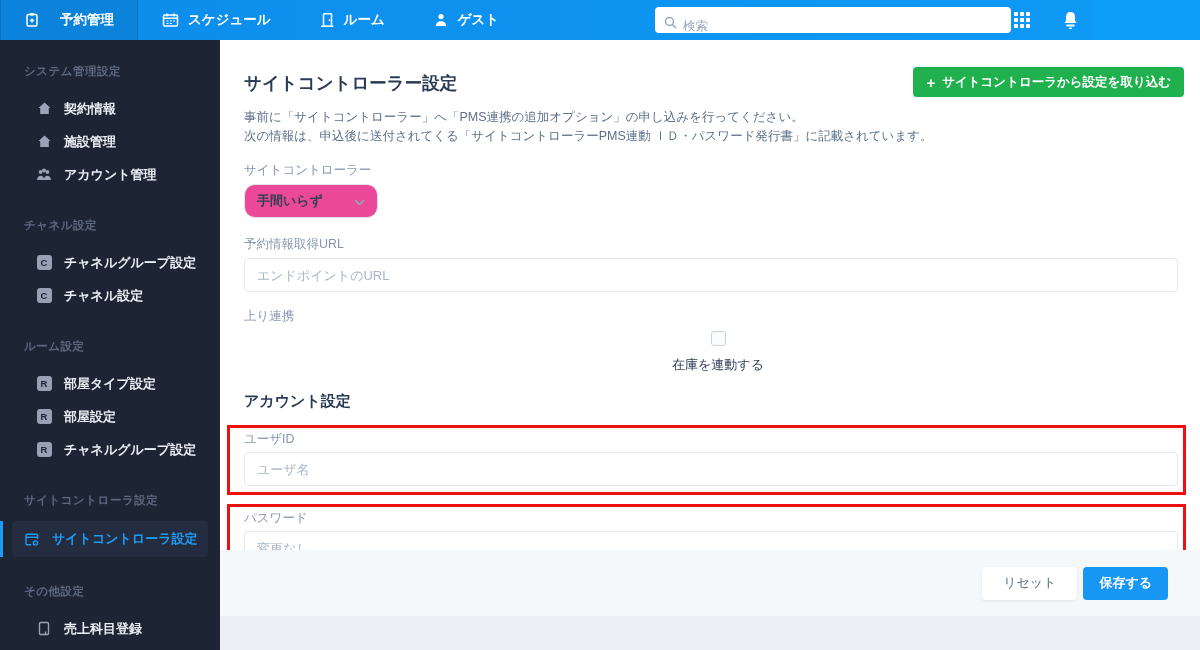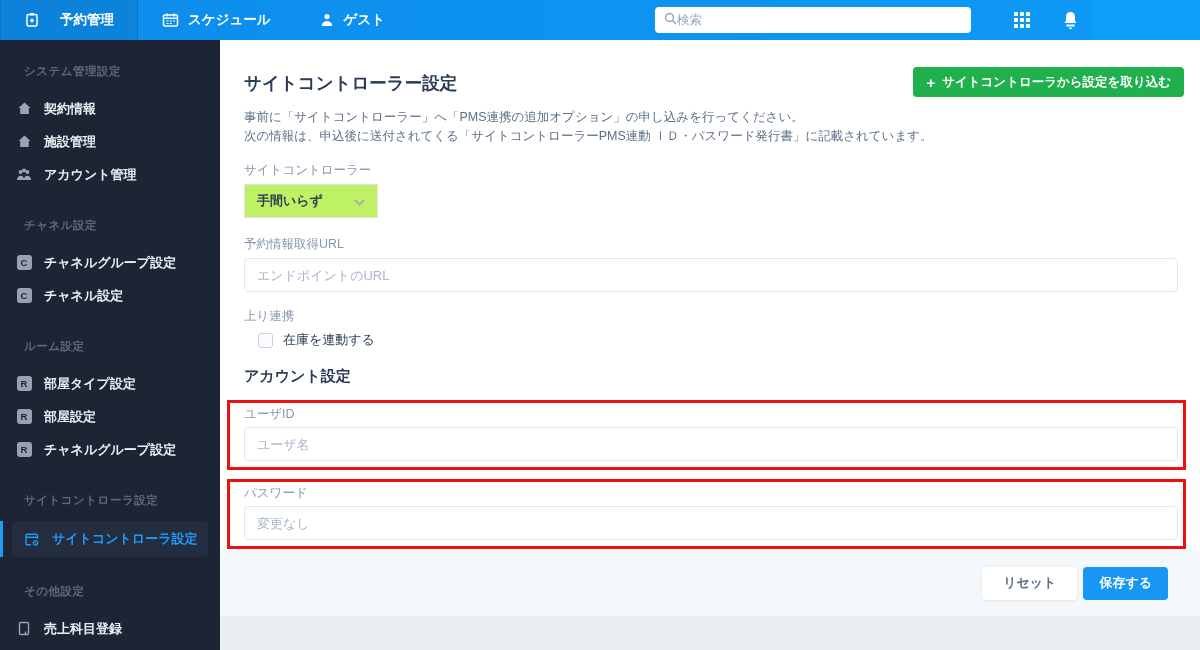--- a/index.html
+++ b/index.html
@@ -6,39 +6,39 @@
   html,body { width:1200px; height:650px; overflow:hidden;
     font-family:"Liberation Sans","DejaVu Sans",sans-serif; background:#fff; }
 
   
   .header { position:absolute; left:0; top:0; width:1200px; height:40px;
     background:linear-gradient(90deg,#0d8ceb,#0e9af6); display:flex; align-items:stretch; z-index:30; }
   .nav-item { display:flex; align-items:center; gap:9px; padding:0 24px; color:#fff;
     font-size:13.5px; font-weight:bold; cursor:pointer; }
   .nav-item.active { background:rgba(0,0,0,0.07); box-shadow:inset -1px 0 0 rgba(0,0,0,0.12), inset 1px 0 0 rgba(0,0,0,0.12);gap:20px; }
   .nav-item svg { display:block; }
-  .search-wrap { position:absolute; left:655px; top:7px; width:316px; height:26px;
-    background:#fff; border-radius:4px; display:flex; align-items:center; padding:0 9px; gap:0; }
+  .search-wrap { position:absolute; left:655px; top:7px; width:356px; height:26px;
+    background:#fff; border-radius:4px; display:flex; align-items:flex-end; padding:0 9px; gap:6px; }
   .search-wrap input { border:none; outline:none; flex:1; font-size:12.5px; color:#33445e;
     font-family:inherit; background:transparent; }
   .search-wrap input::placeholder { color:#9aa7ba; }
   .hdr-icon { position:absolute; top:0; height:40px; display:flex; align-items:center; justify-content:center;
     width:44px; cursor:pointer; }
   .hdr-icon.grid { left:1000px; }
   .hdr-icon.bell { left:1048px; }
   .hdr-right-block { position:absolute; right:0; top:0; width:108px; height:40px; background:#0c9ef9; }
 
   
   .sidebar { position:absolute; left:0; top:40px; width:220px; height:610px;
     background:#1d2433; overflow:hidden; z-index:20; }
   .sec { margin-top:27px; }
   .sec:first-child { margin-top:24px; }
   .sec-title { padding-left:24px; font-size:11.5px; color:#5c6880; letter-spacing:0.5px;
     margin-bottom:13px; font-weight:bold; }
-  .s-item { height:33px; display:flex; align-items:center; gap:12px; padding-left:16px;
+  .s-item { height:33px; display:flex; align-items:center; gap:12px; padding-left:36px;
     color:#e9edf4; font-size:13px; font-weight:bold; cursor:pointer; }
   .s-item .icn { width:16px; height:16px; display:flex; align-items:center; justify-content:center; flex:none; }
   .letter-sq { width:15px; height:15px; border-radius:3px; background:#98a1b3; color:#1d2433;
     font-size:9.5px; font-weight:bold; display:flex; align-items:center; justify-content:center; }
   .s-item.active { position:relative; margin:0 12px; padding-left:12px; height:36px;
     background:#242d3f; border-radius:4px; color:#1e9bf5; }
   .s-item.active::before { content:""; position:absolute; left:-12px; top:0; width:3px; height:36px;
     background:#1e9bf5; }
 
   
@@ -47,43 +47,43 @@
   .page-title { padding-top:31px; font-size:17.5px; font-weight:bold; color:#2b3b55; }
   .btn-import { position:absolute; top:27px; right:16px; height:30px; padding:0 13px;
     background:#20b04e; color:#fff; border:none; border-radius:4px; font-size:12.5px; font-weight:bold;
     display:flex; align-items:center; gap:7px; cursor:pointer; font-family:inherit; }
   .btn-import .plus { font-size:15px; font-weight:bold; line-height:1; }
   .desc { margin-top:13px; font-size:12.5px; line-height:19px; color:#5e7089; }
   .fg { margin-top:19px; }
   .fg.fg1 { margin-top:17px; }
   .fg.fg3 { margin-top:17px; }
   .field-label { font-size:12.5px; color:#8795b0; line-height:14px; }
-  .select { margin-top:7px; width:134px; height:34px; background:#bef264; border:1px solid #dee3eb;
-    border-radius:0; display:flex; align-items:center; justify-content:space-between; padding:0 12px;
+  .select { margin-top:7px; width:134px; height:34px; background:#ec4899; border:1px solid #dee3eb;
+    border-radius:11px; display:flex; align-items:center; justify-content:space-between; padding:0 12px;
     font-size:13px; color:#333f55; font-weight:bold; cursor:pointer; }
   .text-input { display:block; margin-top:7px; width:100%; height:34px; border:1px solid #e3e8ef;
     border-radius:4px; padding:0 12px; font-size:13px; color:#33445e; background:#fff; outline:none;
     font-family:inherit; }
   .text-input::placeholder { color:#a9b4c9; }
-  .checkbox-row { margin-top:8px; display:flex; align-items:center; gap:10px; padding-left:14px; }
+  .checkbox-row { margin-top:8px; display:flex; align-items:center; gap:10px; padding-left:14px;flex-direction:column; }
   .checkbox { width:15px; height:15px; border:1px solid #c9d3df; border-radius:3px; background:#fbfcfd;
     cursor:pointer; flex:none; }
   .checkbox-label { font-size:13px; color:#2e3d55; font-weight:500; }
   .account-heading { margin-top:18px; font-size:15px; font-weight:bold; color:#2b3b55; line-height:18px; }
   .annotated { border:3px solid #ec1010; margin:15px -8px 0 -17px; padding:3px 5px 3px 14px; }
   .annotated.second { margin-top:9px; }
   .annotated .field-label { margin-top:1px; }
   .annotated .text-input { margin-top:6px; margin-bottom:3px; }
 
   
   .footer-bar { position:absolute; left:0; top:510px; width:980px; height:66px; background:#f5f8fa;
     display:flex; align-items:center; justify-content:flex-end; gap:6px; padding-right:32px; }
   .bottom-band { position:absolute; left:0; top:576px; width:980px; height:34px; background:#ebeff4; }
   .btn-reset { height:33px; padding:0 21px; background:#fff; color:#5e6e88; border:none; border-radius:4px;
-    font-size:13px; font-weight:bold; cursor:pointer; box-shadow:0 1px 3px rgba(40,60,90,0.10); font-family:inherit; }
+    font-size:13px; font-weight:normal; cursor:pointer; box-shadow:0 1px 3px rgba(40,60,90,0.10); font-family:inherit; }
   .btn-save { height:33px; padding:0 16px; background:#1797f3; color:#fff; border:none; border-radius:4px;
     font-size:13px; font-weight:bold; cursor:pointer; font-family:inherit; }
 </style>
 </head>
 <body>
 
 <div class="header">
   <div class="nav-item active">
     <span>
       <svg width="16" height="16" viewBox="0 0 16 16" fill="none" stroke="#fff" stroke-width="1.5">
@@ -96,20 +96,30 @@
   </div>
   <div class="nav-item">
     <span>
       <svg width="17" height="16" viewBox="0 0 17 16" fill="none" stroke="#fff" stroke-width="1.5">
         <rect x="1.5" y="3" width="14" height="11" rx="1.2"></rect>
         <path d="M1.5 6.2h14M5 1.5v3M12 1.5v3"></path>
         <path d="M4.5 9h2M7.8 9h2M11 9h2M4.5 11.5h2M7.8 11.5h2" stroke-width="1.2"></path>
       </svg>
     </span>
     <span>スケジュール</span>
+  </div>
+  <div class="nav-item">
+    <span>
+      <svg width="16" height="16" viewBox="0 0 16 16" fill="none" stroke="#fff" stroke-width="1.5">
+        <rect x="4.5" y="1.8" width="8" height="12.5" rx="0.8"></rect>
+        <circle cx="10.5" cy="8.2" r="0.9" fill="#fff" stroke="none"></circle>
+        <path d="M2 14.3h12.5" stroke-width="1.3"></path>
+      </svg>
+    </span>
+    <span>ルーム</span>
   </div>
   <div class="nav-item">
     <span>
       <svg width="16" height="16" viewBox="0 0 16 16" fill="#fff">
         <circle cx="8" cy="4.6" r="2.6"></circle>
         <path d="M2.8 14c0-3 2.2-4.8 5.2-4.8s5.2 1.8 5.2 4.8z"></path>
       </svg>
     </span>
     <span>ゲスト</span>
   </div>

